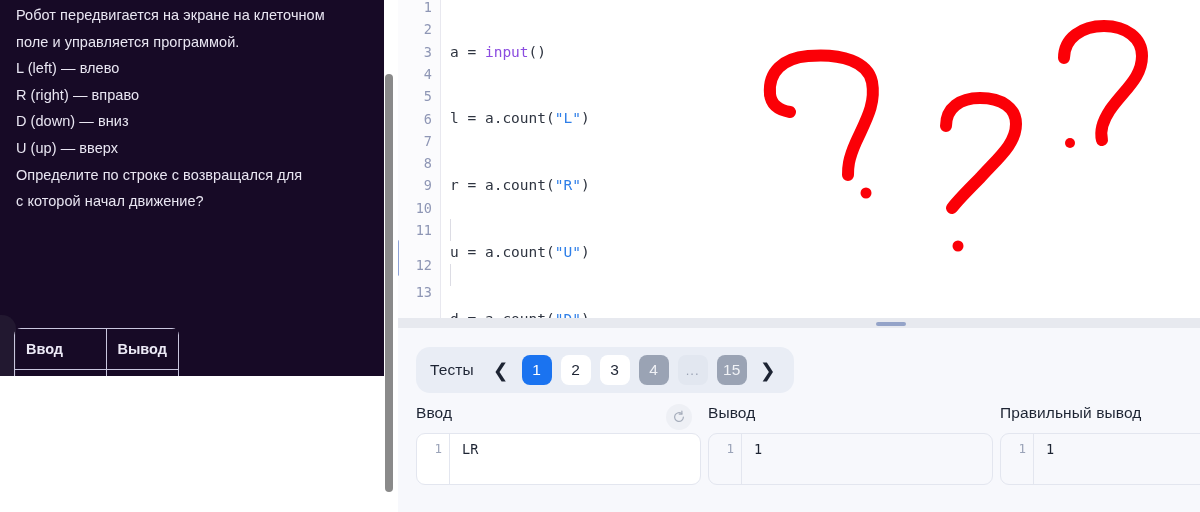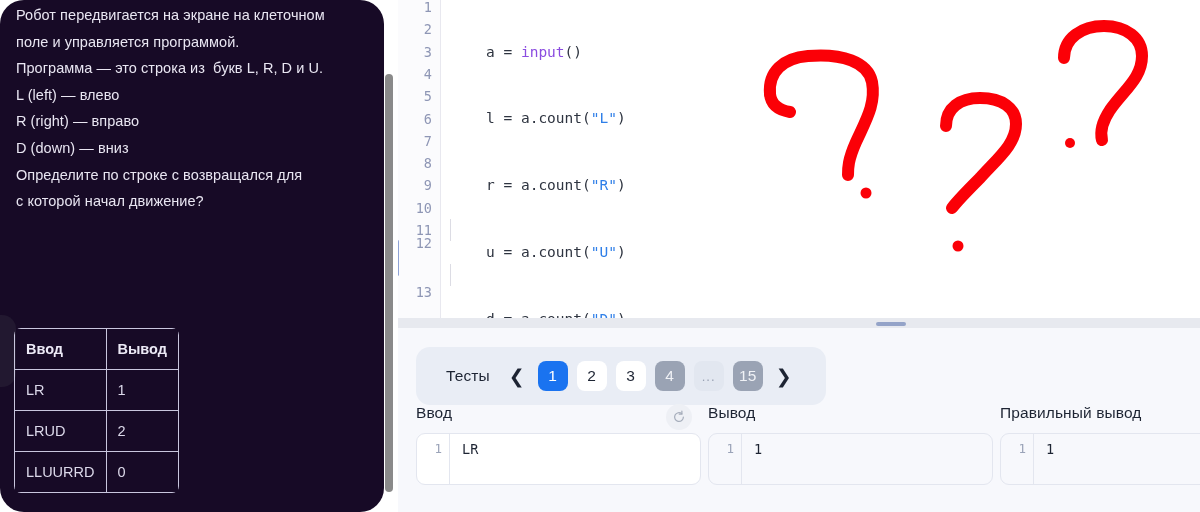--- a/index.html
+++ b/index.html
@@ -7,24 +7,23 @@
     width: 1200px; height: 512px;
     overflow: hidden;
     font-family: "Liberation Sans", sans-serif;
     background: #ffffff;
   }
   #root { position: relative; width: 1200px; height: 512px; }
 
   
   #left-panel {
     position: absolute; left: 0; top: 0;
-    width: 384px; height: 512px;
+    width: 384px; height: 376px;
     background: #170a26;
     overflow: hidden;
-    border-radius: 24px;
   }
   #task-text {
     position: absolute; left: 16px; top: 2px;
     width: 352px;
     color: #e9e6f2;
     font-size: 14.5px;
     line-height: 26.6px;
     letter-spacing: 0.05px;
   }
   #task-text p { margin: 0; white-space: pre-wrap; }
@@ -111,21 +110,21 @@
     line-height: 22.3px;
   }
   #code-lines {
     position: absolute; left: 52px; top: 0;
     font-family: "DejaVu Sans Mono", monospace;
     font-size: 14.5px;
     line-height: 22.3px;
     color: #2e3440;
     white-space: pre;
   }
-  .cl { height: 22.3px; margin-left: 36px; }
+  .cl { height: 22.3px; }
   .tok-fn  { color: #8b4ce0; }
   .tok-str { color: #2f7fe8; }
   .tok-pl  { color: #2e3440; }
   .indent-guide {
     position: absolute; left: 52px;
     width: 1px; height: 22.3px;
     background: #dcdce4;
   }
 
   
@@ -144,25 +143,25 @@
   #splitter-grip {
     position: absolute; left: 478px; top: 322px;
     width: 30px; height: 4px;
     background: #94a3c8;
     border-radius: 3px;
   }
 
   
   #tests-bar {
     position: absolute; left: 18px; top: 347px;
-    height: 58px;
+    height: 46px;
     background: #e9edf5;
     border-radius: 14px;
     display: flex; align-items: center;
-    padding: 0 30px;
+    padding: 0 14px;
     gap: 9px;
   }
   #tests-label {
     font-size: 15.5px; color: #1d2433;
     margin-right: 6px; letter-spacing: 0.1px;
   }
   .chev {
     font-size: 19px; color: #1d2433;
     padding: 0 4px; line-height: 1;
     font-weight: 500;
@@ -227,24 +226,24 @@
 </style>
 </head>
 <body>
 
 <div id="root">
 
   <div id="left-panel">
     <div id="task-text">
       <p>Робот передвигается на экране на клеточном</p>
       <p>поле и управляется программой.</p>
-      <p>Программа — это строка из  букв L, R, D и U.</p>
       <p>L (left) — влево</p>
       <p>R (right) — вправо</p>
       <p>D (down) — вниз</p>
+      <p>U (up) — вверх</p>
       <p>Определите по строке с возвращался для</p>
       <p>с которой начал движение?</p>
     </div>
 
     <div id="left-card-edge"></div>
 
     <table id="example-table">
       <tbody>
           <tr>
         <th>Ввод</th>
@@ -279,21 +278,21 @@
         <div class="ln" style="top:18.3px">2</div>
         <div class="ln" style="top:40.6px">3</div>
         <div class="ln" style="top:62.9px">4</div>
         <div class="ln" style="top:85.2px">5</div>
         <div class="ln" style="top:107.5px">6</div>
         <div class="ln" style="top:129.8px">7</div>
         <div class="ln" style="top:152.1px">8</div>
         <div class="ln" style="top:174.4px">9</div>
         <div class="ln" style="top:196.7px">10</div>
         <div class="ln" style="top:219px">11</div>
-        <div class="ln" style="top:232px">12</div>
+        <div class="ln" style="top:254px">12</div>
         <div class="ln" style="top:281px">13</div>
       </div>
 
       <div class="indent-guide" style="top:219px"></div>
       <div class="indent-guide" style="top:263.6px"></div>
 
       <div id="code-lines" style="top:-4px">
         <div class="cl"><span class="tok-pl">a = </span><span class="tok-fn">input</span><span class="tok-pl">()</span></div>
         <div class="cl"><span class="tok-pl">l = a.count(</span><span class="tok-str">"L"</span><span class="tok-pl">)</span></div>
         <div class="cl"><span class="tok-pl">r = a.count(</span><span class="tok-str">"R"</span><span class="tok-pl">)</span></div>

